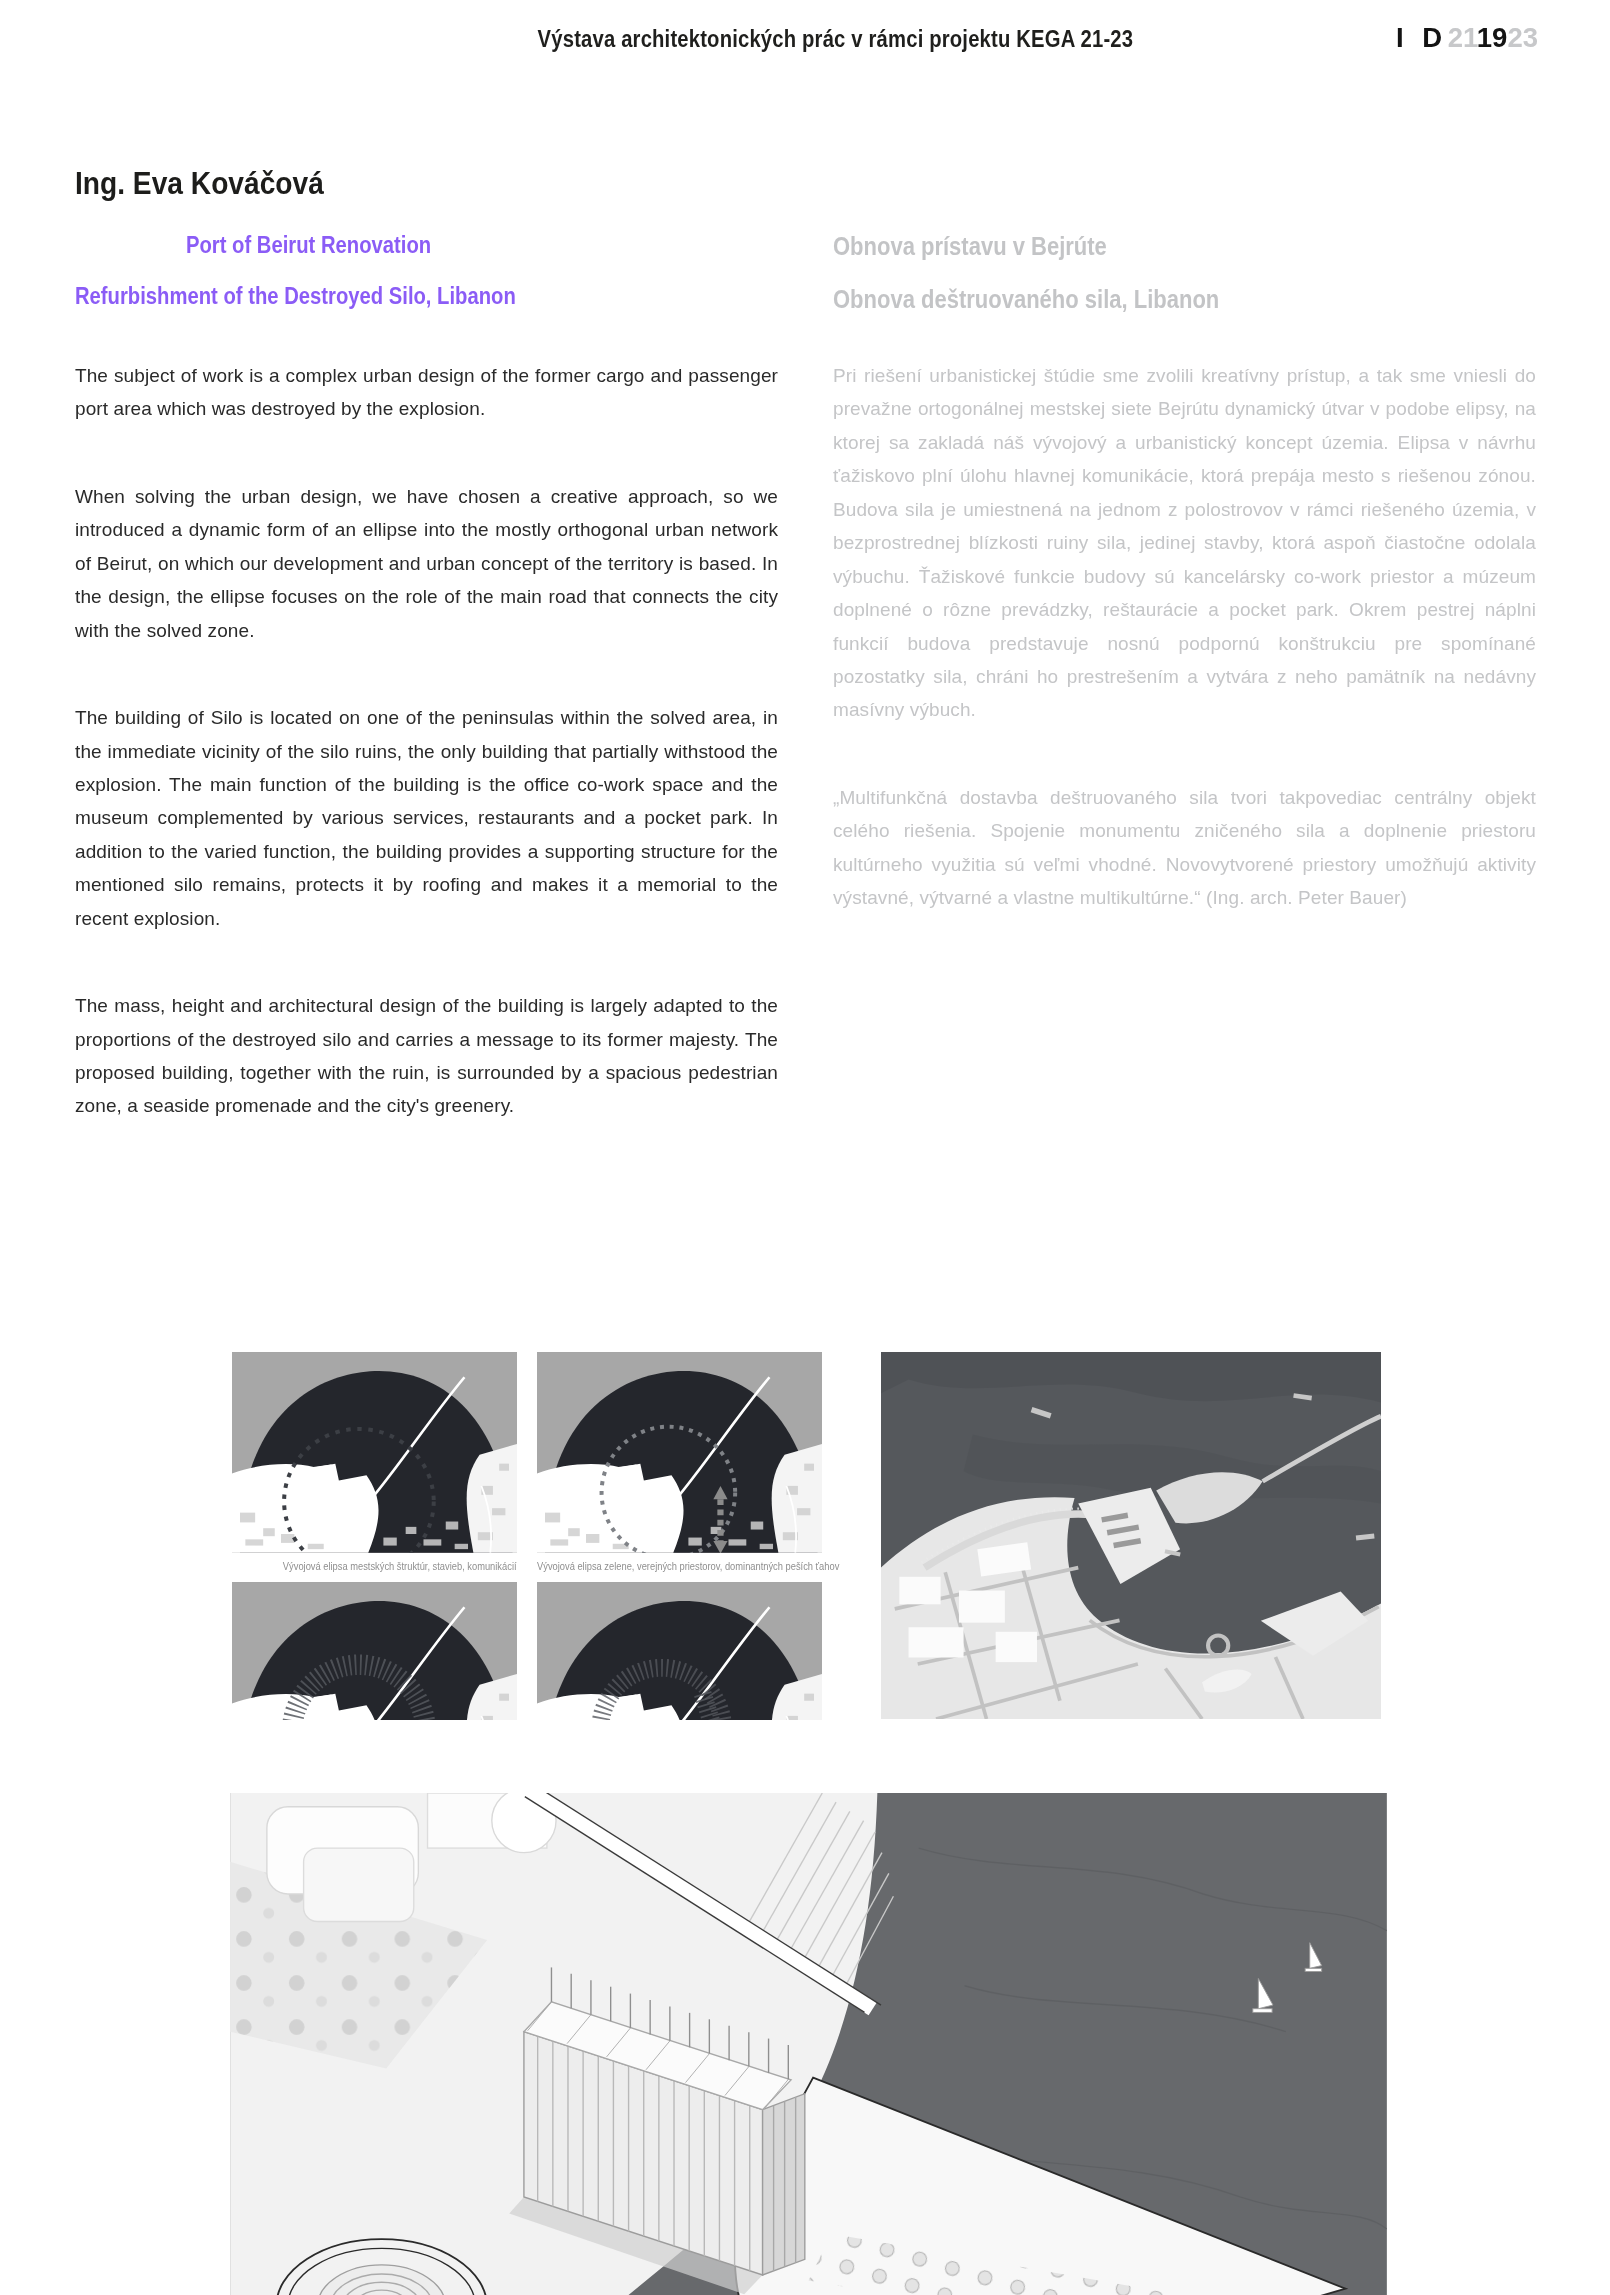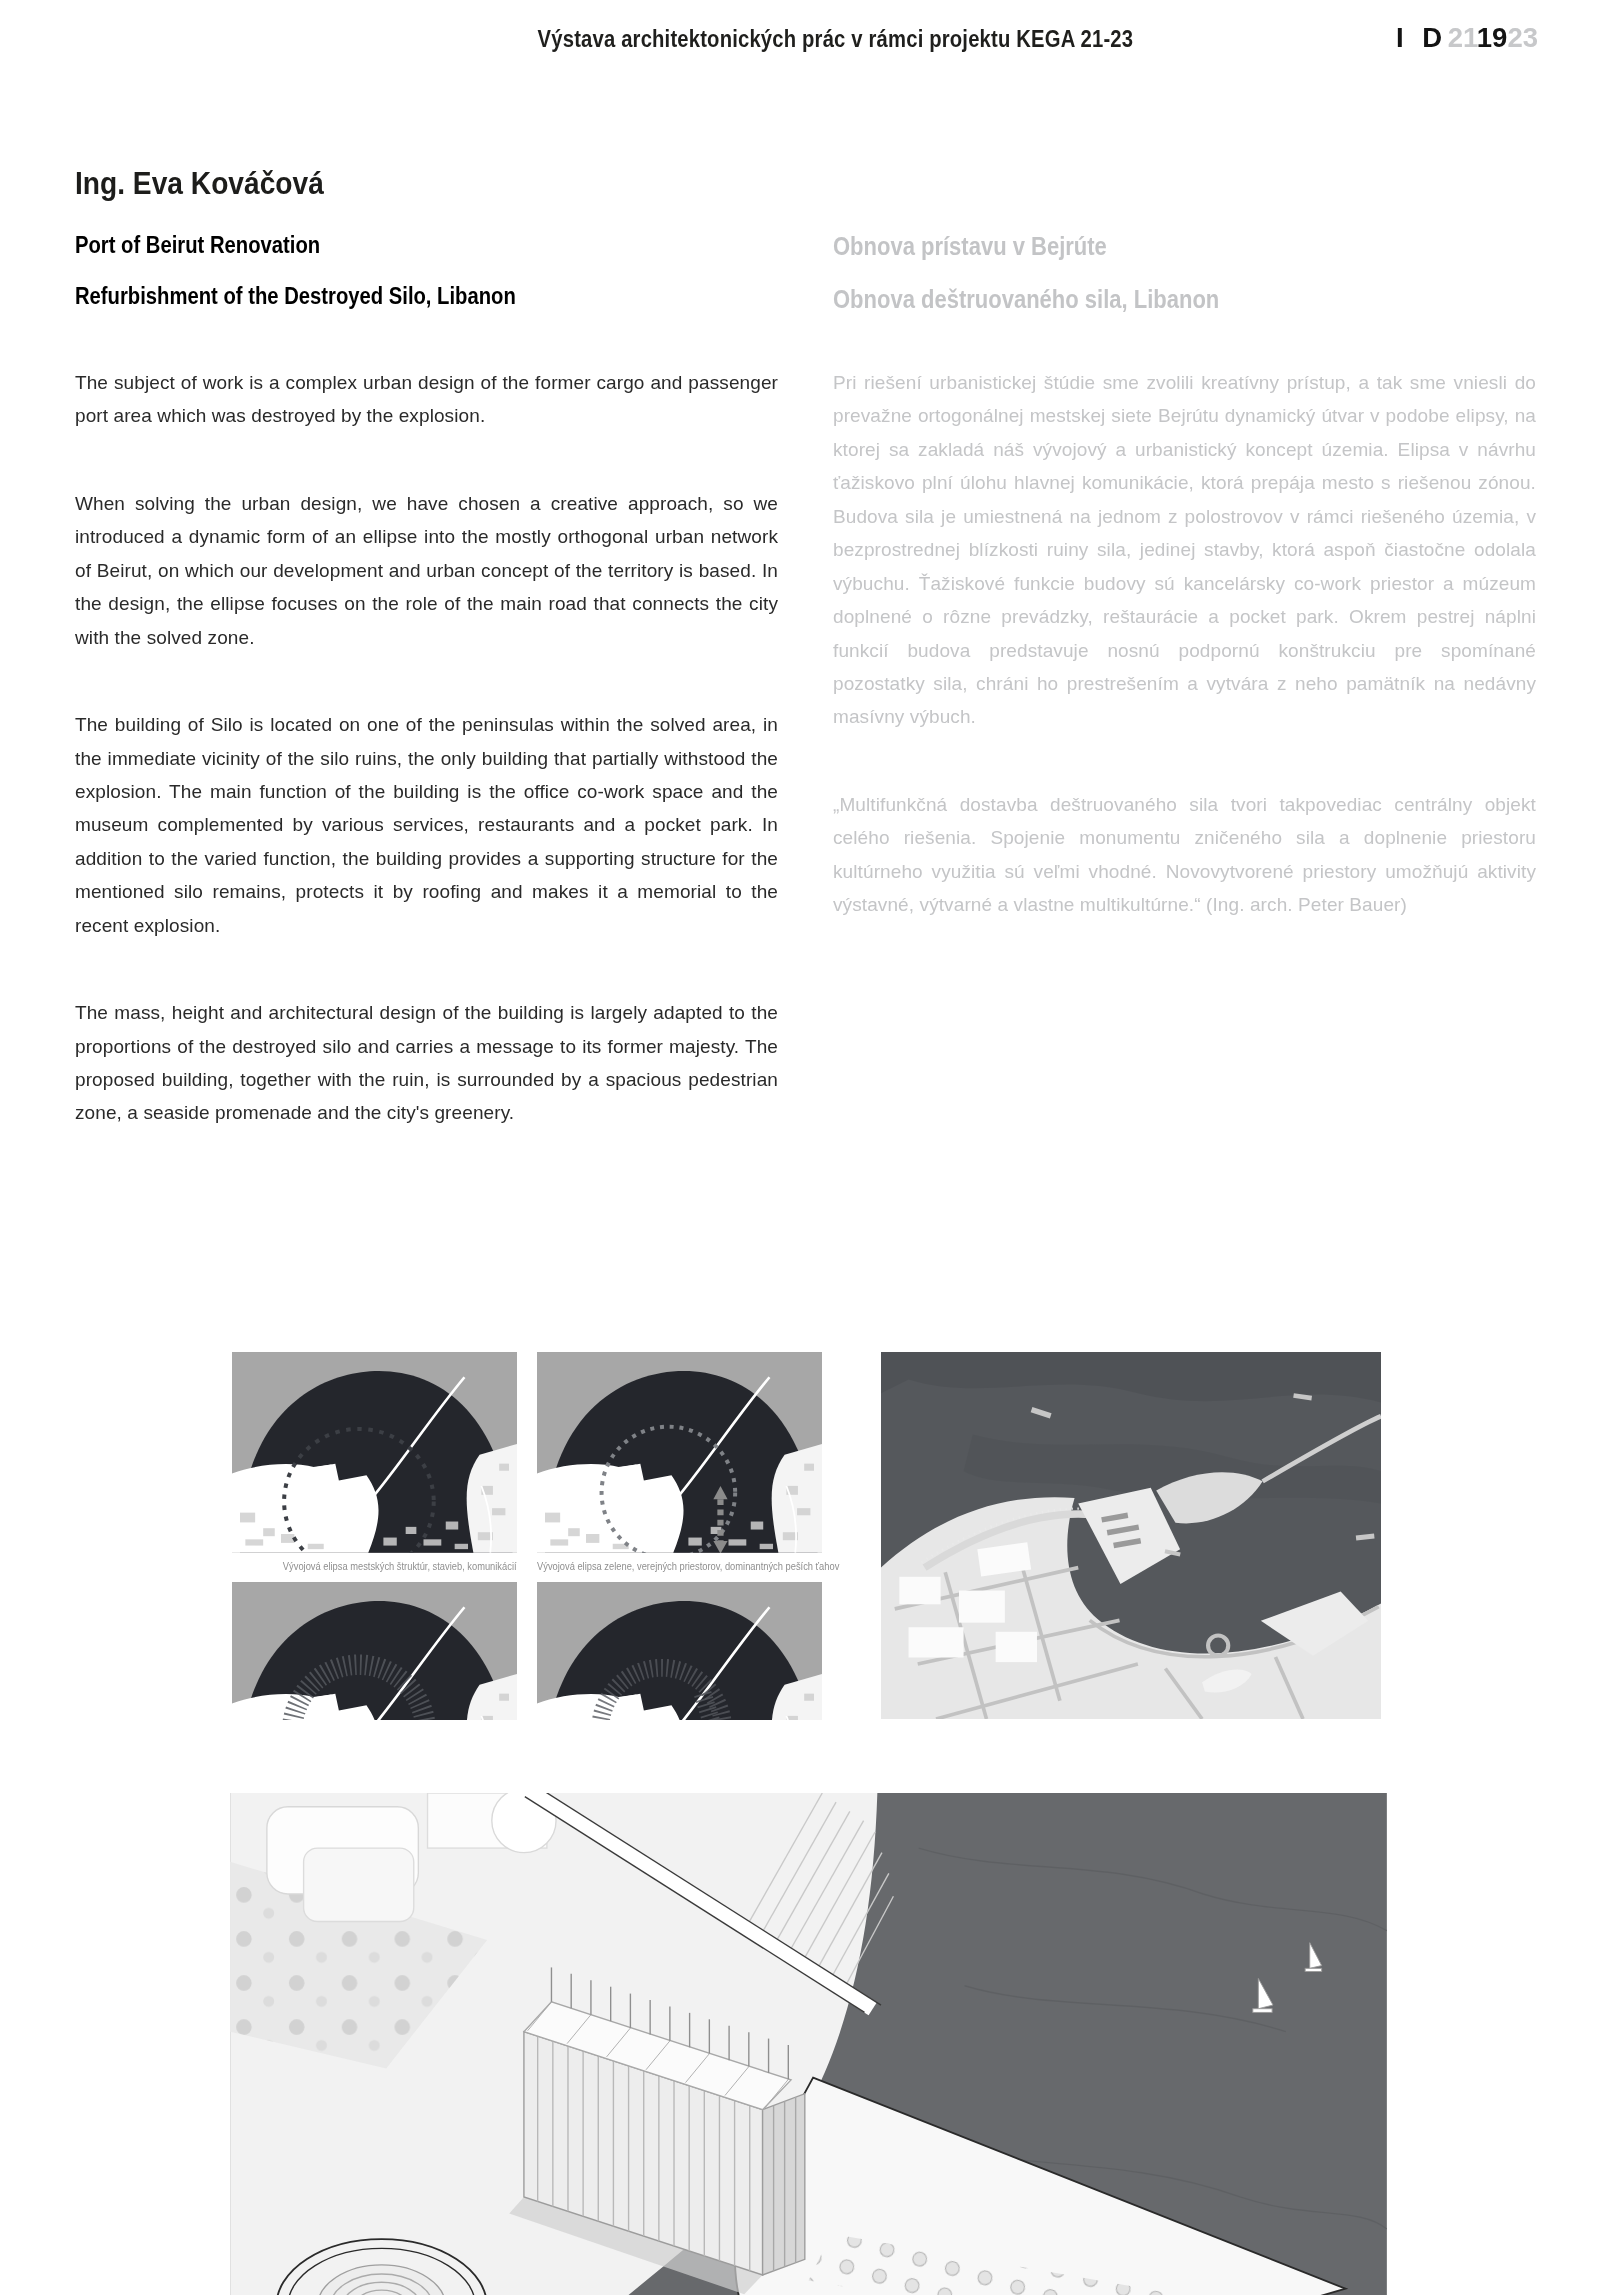--- a/index.html
+++ b/index.html
@@ -11,28 +11,28 @@
   
   .header-title{position:absolute;top:26px;left:0;width:100%;text-align:center;
                 font-size:23px;font-weight:bold;letter-spacing:0.2px;color:#1f1f1d;padding-left:30px;}
   .id-block{position:absolute;top:22px;right:73px;font-size:27.5px;font-weight:bold;white-space:nowrap;}
   .id-label{letter-spacing:5.5px;color:#131313;}
   .yr{margin-left:0;color:#141414;}
   .yr.muted{color:#c7c8ca;}
 
   
   .author{position:absolute;left:75px;top:165px;font-size:32px;font-weight:bold;}
-  .titles-en{position:absolute;left:75px;top:232px;font-size:23px;font-weight:bold;color:#000000;}
+  .titles-en{position:absolute;left:75px;top:232px;font-size:23px;font-weight:bold;color:#8b5cf6;text-align:center;}
   .titles-sk{position:absolute;left:833px;top:232px;font-size:25px;font-weight:bold;color:#c3c4c6;}
   .titles-en div,.titles-sk div{margin-bottom:24px;}
 
   
   .col{position:absolute;top:354px;width:703px;font-size:19px;line-height:1.76;
        text-align:justify;letter-spacing:0.1px;}
-  .col p{margin:12px 0 54px 0;}
+  .col p{margin:5px 0 54px 0;}
   .col-en{left:75px;color:#2a2a2a;}
   .col-sk{left:833px;color:#c4c5c7;}
 
   
   .tile{position:absolute;width:285px;height:201px;overflow:hidden;background:#a7a7a7;}
   .tile svg{display:block;width:285px;height:201px;}
   .tile-sm{height:138px;}
   .cap{position:absolute;font-size:10.6px;color:#8f8f8f;width:285px;}
   .cap-l{left:232px;top:1560px;text-align:right;}
   .cap-r{left:537px;top:1560px;text-align:left;}

